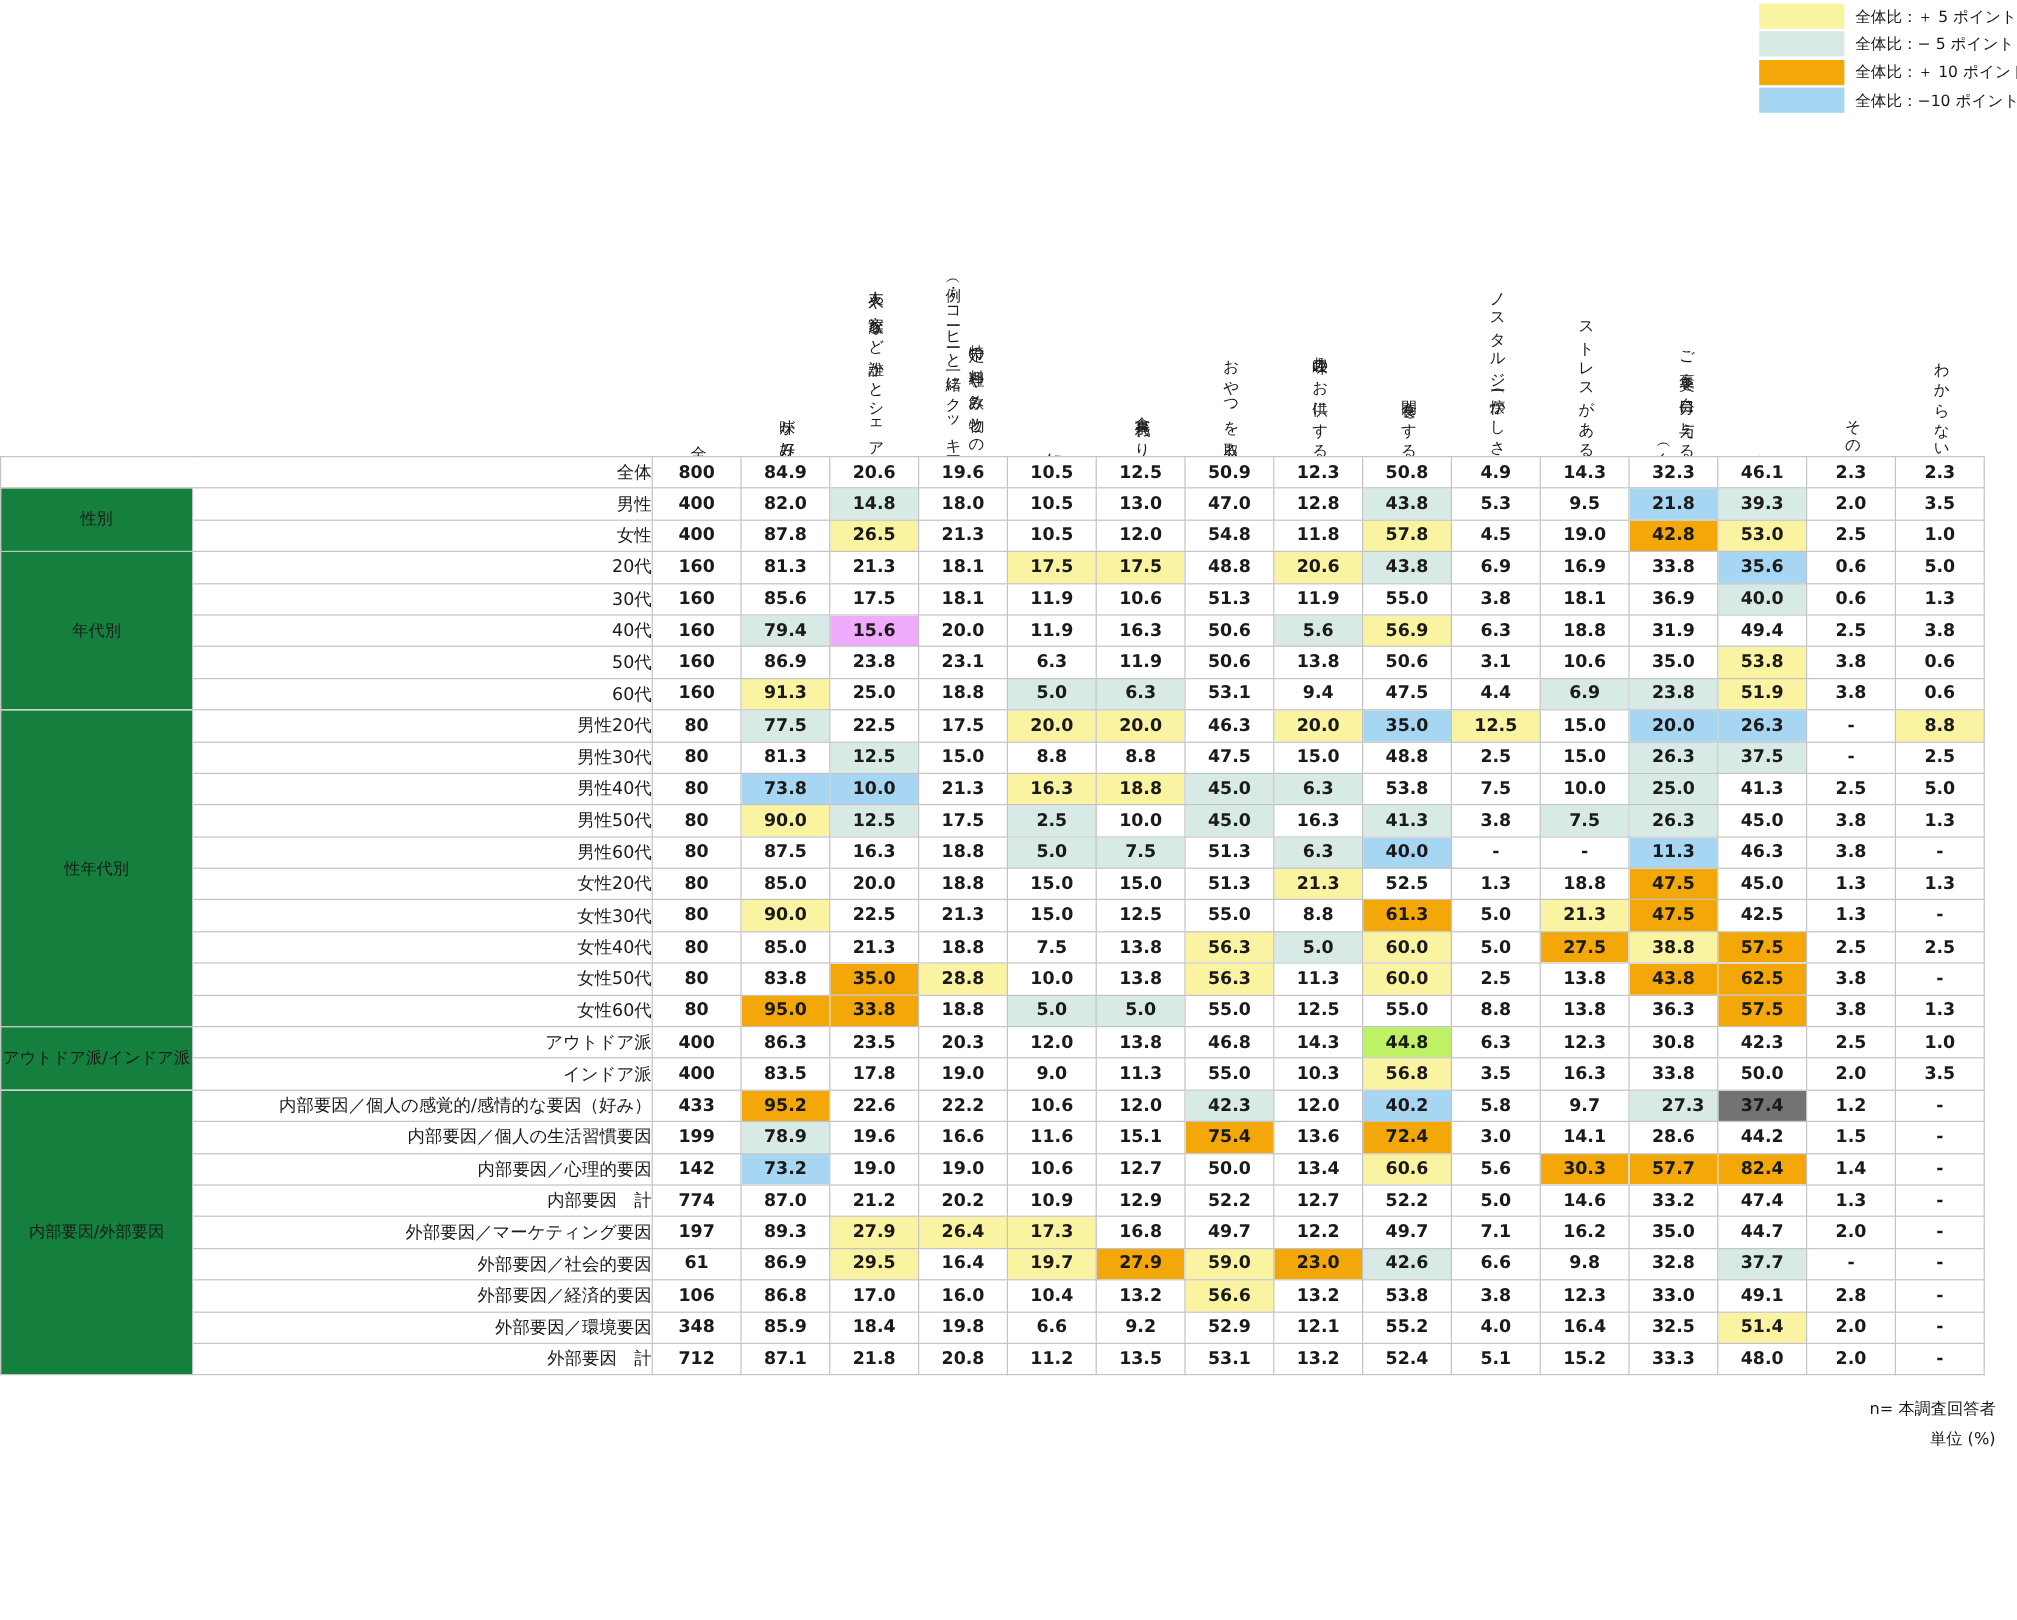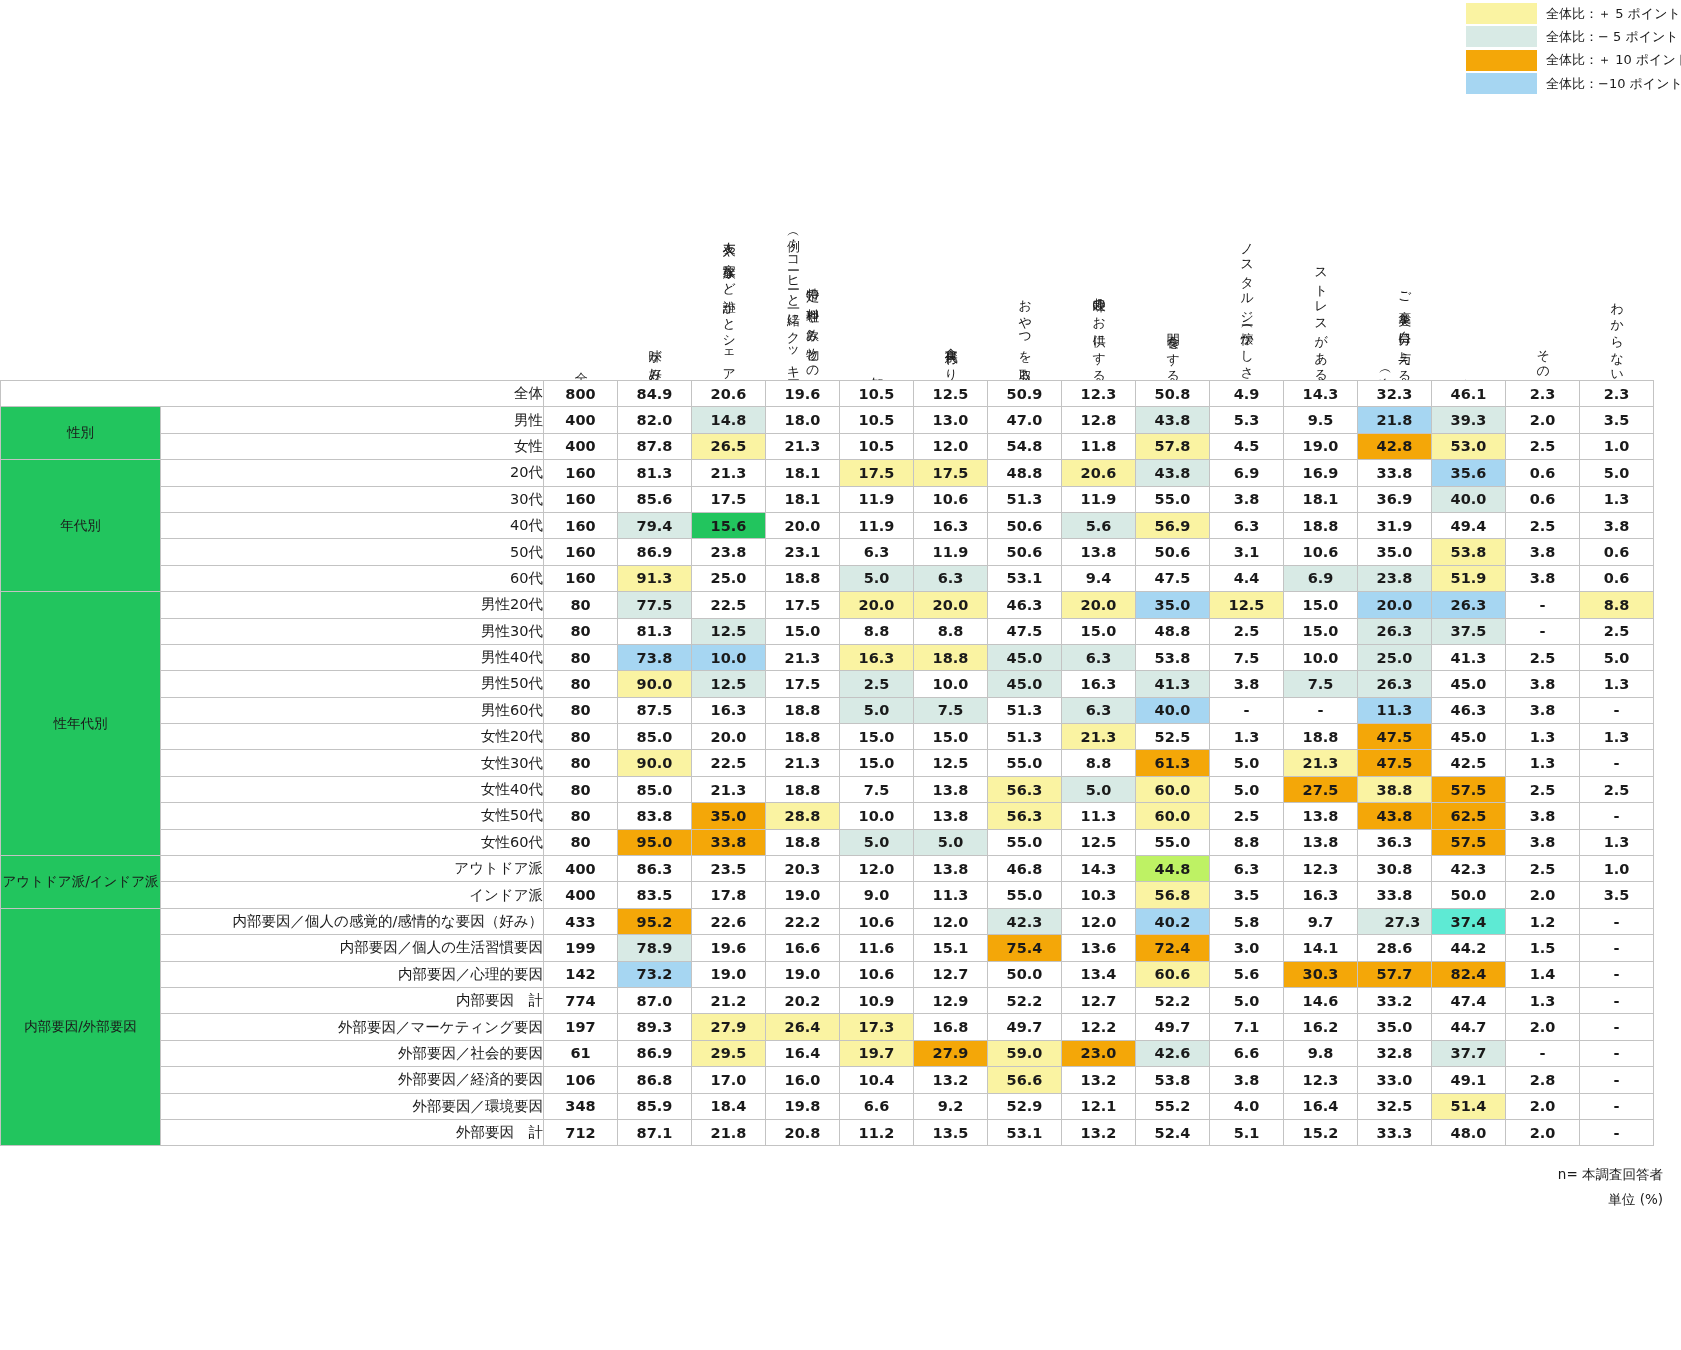--- a/index.html
+++ b/index.html
@@ -95,21 +95,21 @@
   }
   td.rowlabel {
     text-align: right;
     padding-right: 12px;
     font-size: 14.5px;
     font-weight: 400;
     white-space: nowrap;
     background: #ffffff;
   }
   td.grouplabel {
-    background: #22c55e;
+    background: #15803d;
     text-align: center;
     font-size: 13.5px;
     font-weight: 400;
     white-space: nowrap;
   }
 
   
   .footnote {
     position: absolute;
     top: 1162px;
@@ -332,21 +332,21 @@
           <td class="cell num">18.1</td>
           <td class="cell num">36.9</td>
           <td class="cell num" style="background-color: rgb(216, 234, 229);">40.0</td>
           <td class="cell num">0.6</td>
           <td class="cell num">1.3</td>
         </tr>
         <tr>
           <td class="cell rowlabel">40代</td>
           <td class="cell num">160</td>
           <td class="cell num" style="background-color: rgb(216, 234, 229);">79.4</td>
-          <td class="cell num" style="background-color: #22c55e;">15.6</td>
+          <td class="cell num" style="background-color: #f0abfc;">15.6</td>
           <td class="cell num">20.0</td>
           <td class="cell num">11.9</td>
           <td class="cell num">16.3</td>
           <td class="cell num">50.6</td>
           <td class="cell num" style="background-color: rgb(216, 234, 229);">5.6</td>
           <td class="cell num" style="background-color: rgb(250, 243, 162);">56.9</td>
           <td class="cell num">6.3</td>
           <td class="cell num">18.8</td>
           <td class="cell num">31.9</td>
           <td class="cell num">49.4</td>
@@ -615,21 +615,21 @@
           <td class="cell num">22.6</td>
           <td class="cell num">22.2</td>
           <td class="cell num">10.6</td>
           <td class="cell num">12.0</td>
           <td class="cell num" style="background-color: rgb(216, 234, 229);">42.3</td>
           <td class="cell num">12.0</td>
           <td class="cell num" style="background-color: rgb(166, 214, 242);">40.2</td>
           <td class="cell num">5.8</td>
           <td class="cell num">9.7</td>
           <td class="cell num" style="background-color: rgb(216, 234, 229); padding-left: 16px;">27.3</td>
-          <td class="cell num" style="background-color: #5eead4;">37.4</td>
+          <td class="cell num" style="background-color: #737373;">37.4</td>
           <td class="cell num">1.2</td>
           <td class="cell num">-</td>
         </tr>
         <tr>
           <td class="cell rowlabel">内部要因／個人の生活習慣要因</td>
           <td class="cell num">199</td>
           <td class="cell num" style="background-color: rgb(216, 234, 229);">78.9</td>
           <td class="cell num">19.6</td>
           <td class="cell num">16.6</td>
           <td class="cell num">11.6</td>

